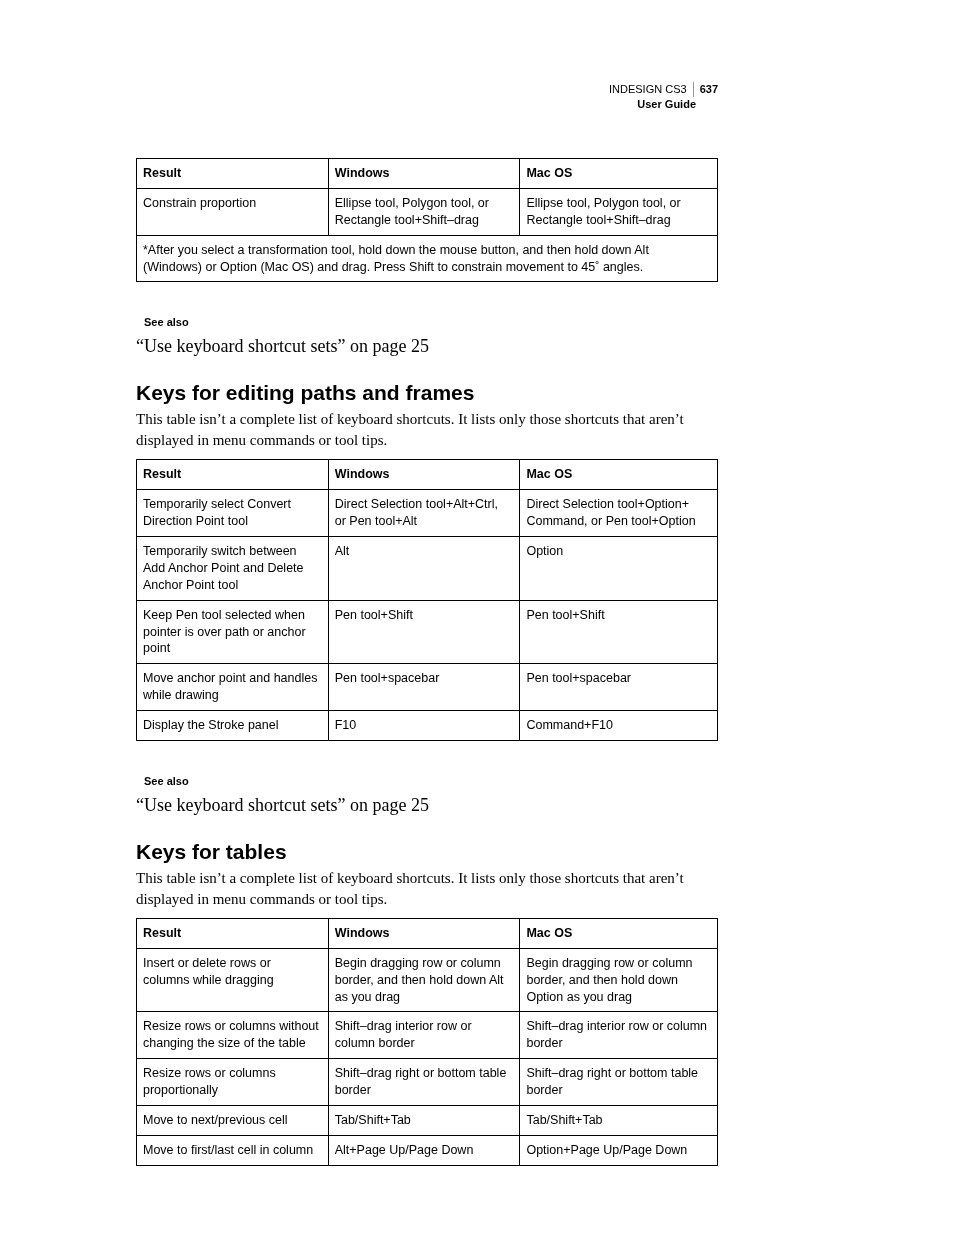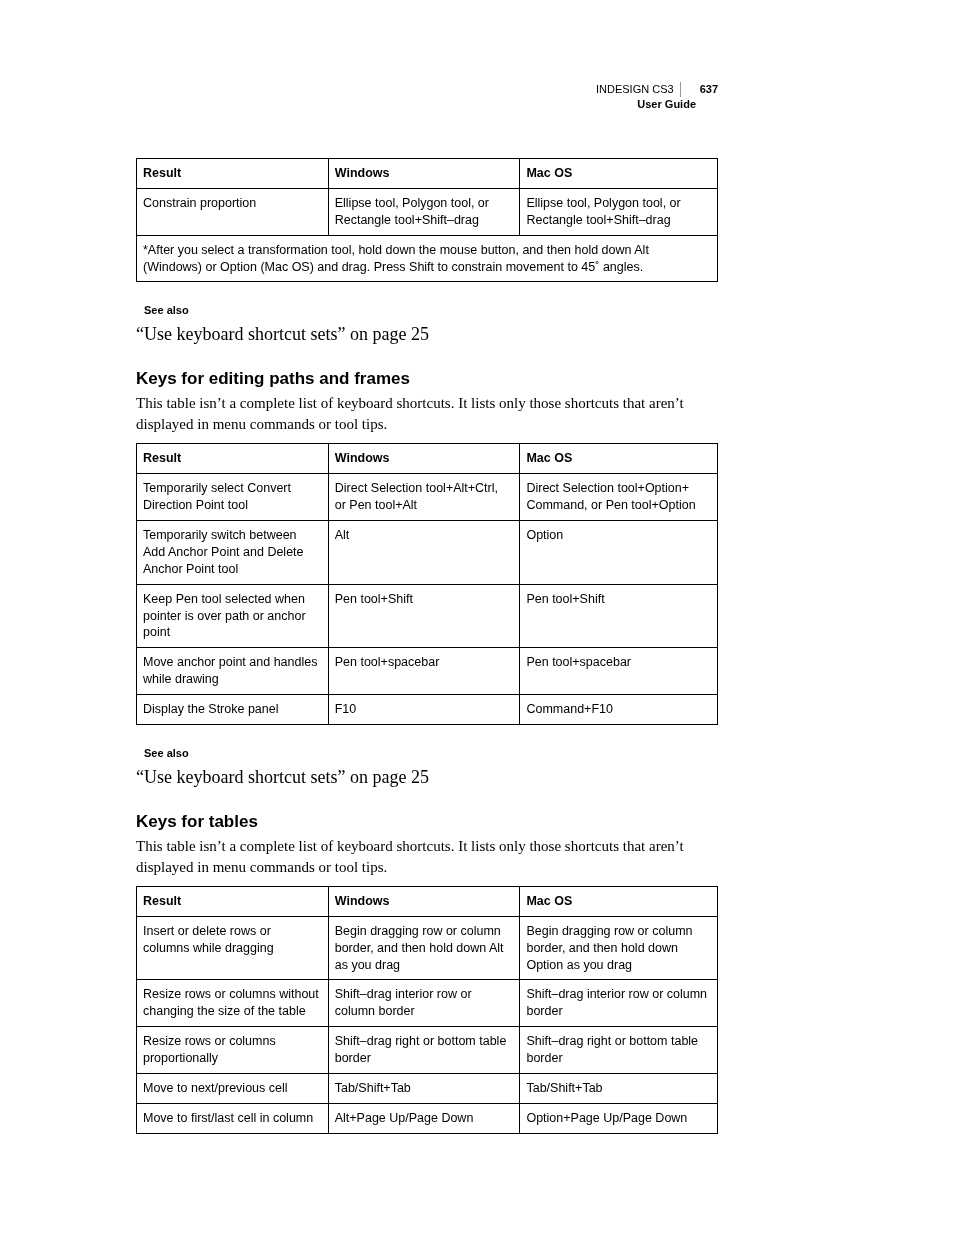--- a/index.html
+++ b/index.html
@@ -27,36 +27,36 @@
   }
   .header .line1 {
     display: flex;
     align-items: center;
     justify-content: flex-end;
   }
   .header .pgnum {
     font-weight: bold;
     margin-left: 6px;
     border-left: 1px solid #999;
-    padding-left: 19px;
+    padding-left: 6px;
   }
   .header .line2 {
     font-weight: bold;
     padding-right: 22px;
     text-align: right;
   }
   .content {
     padding-top: 70px;
   }
   table {
     border-collapse: collapse;
     width: 100%;
     font-size: 12.5px;
     margin-top: 6px;
-    margin-bottom: 22px;
+    margin-bottom: 34px;
   }
   th, td {
     border: 1px solid #000;
     text-align: left;
     vertical-align: top;
     padding: 6px 8px 6px 6px;
     line-height: 1.35;
     font-weight: normal;
   }
   th {
@@ -71,21 +71,21 @@
     font-weight: bold;
     margin: 8px;
     margin-top: 4px;
   }
   .see-also-text {
     font-family: "Minion Pro", Georgia, "Times New Roman", serif;
     font-size: 18px;
     margin: 4px 0 24px 0;
   }
   h2.section {
-    font-size: 17px;
+    font-size: 21px;
     font-weight: bold;
     margin: 0 0 4px 0;
   }
   .intro {
     font-family: "Minion Pro", Georgia, "Times New Roman", serif;
     font-size: 15px;
     line-height: 1.4;
     margin: 0 0 8px 0;
   }
 </style>

